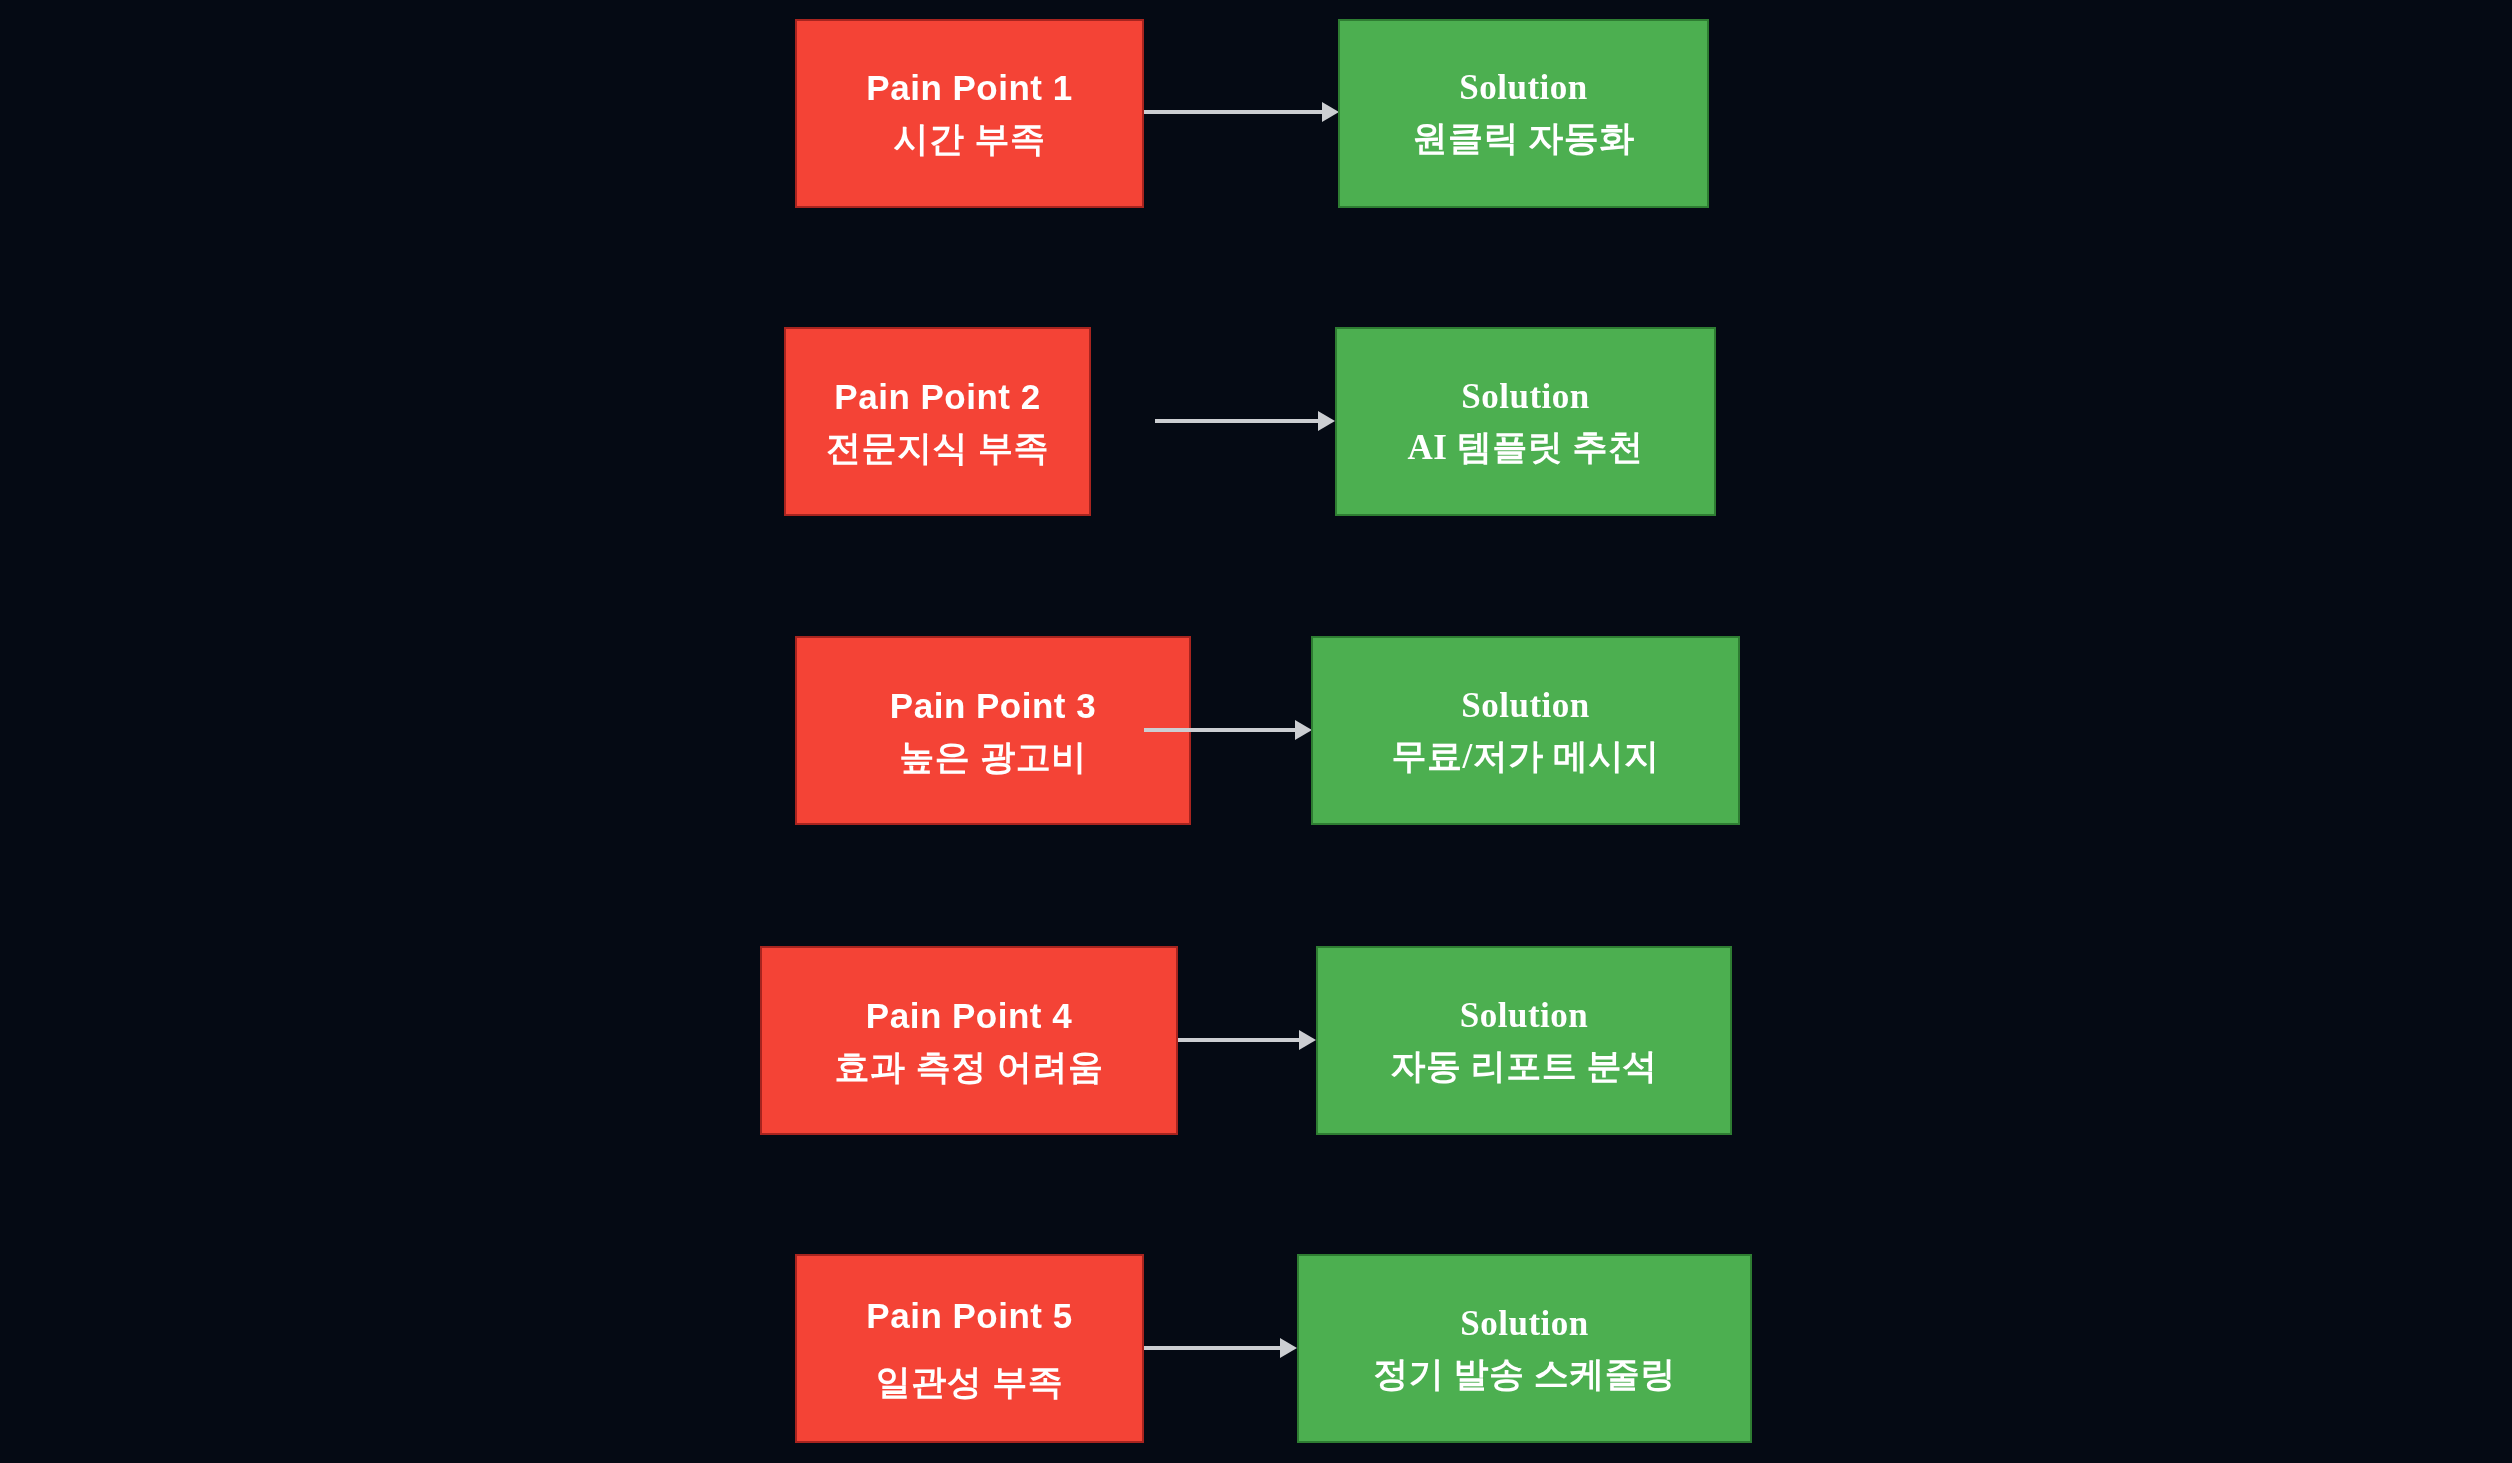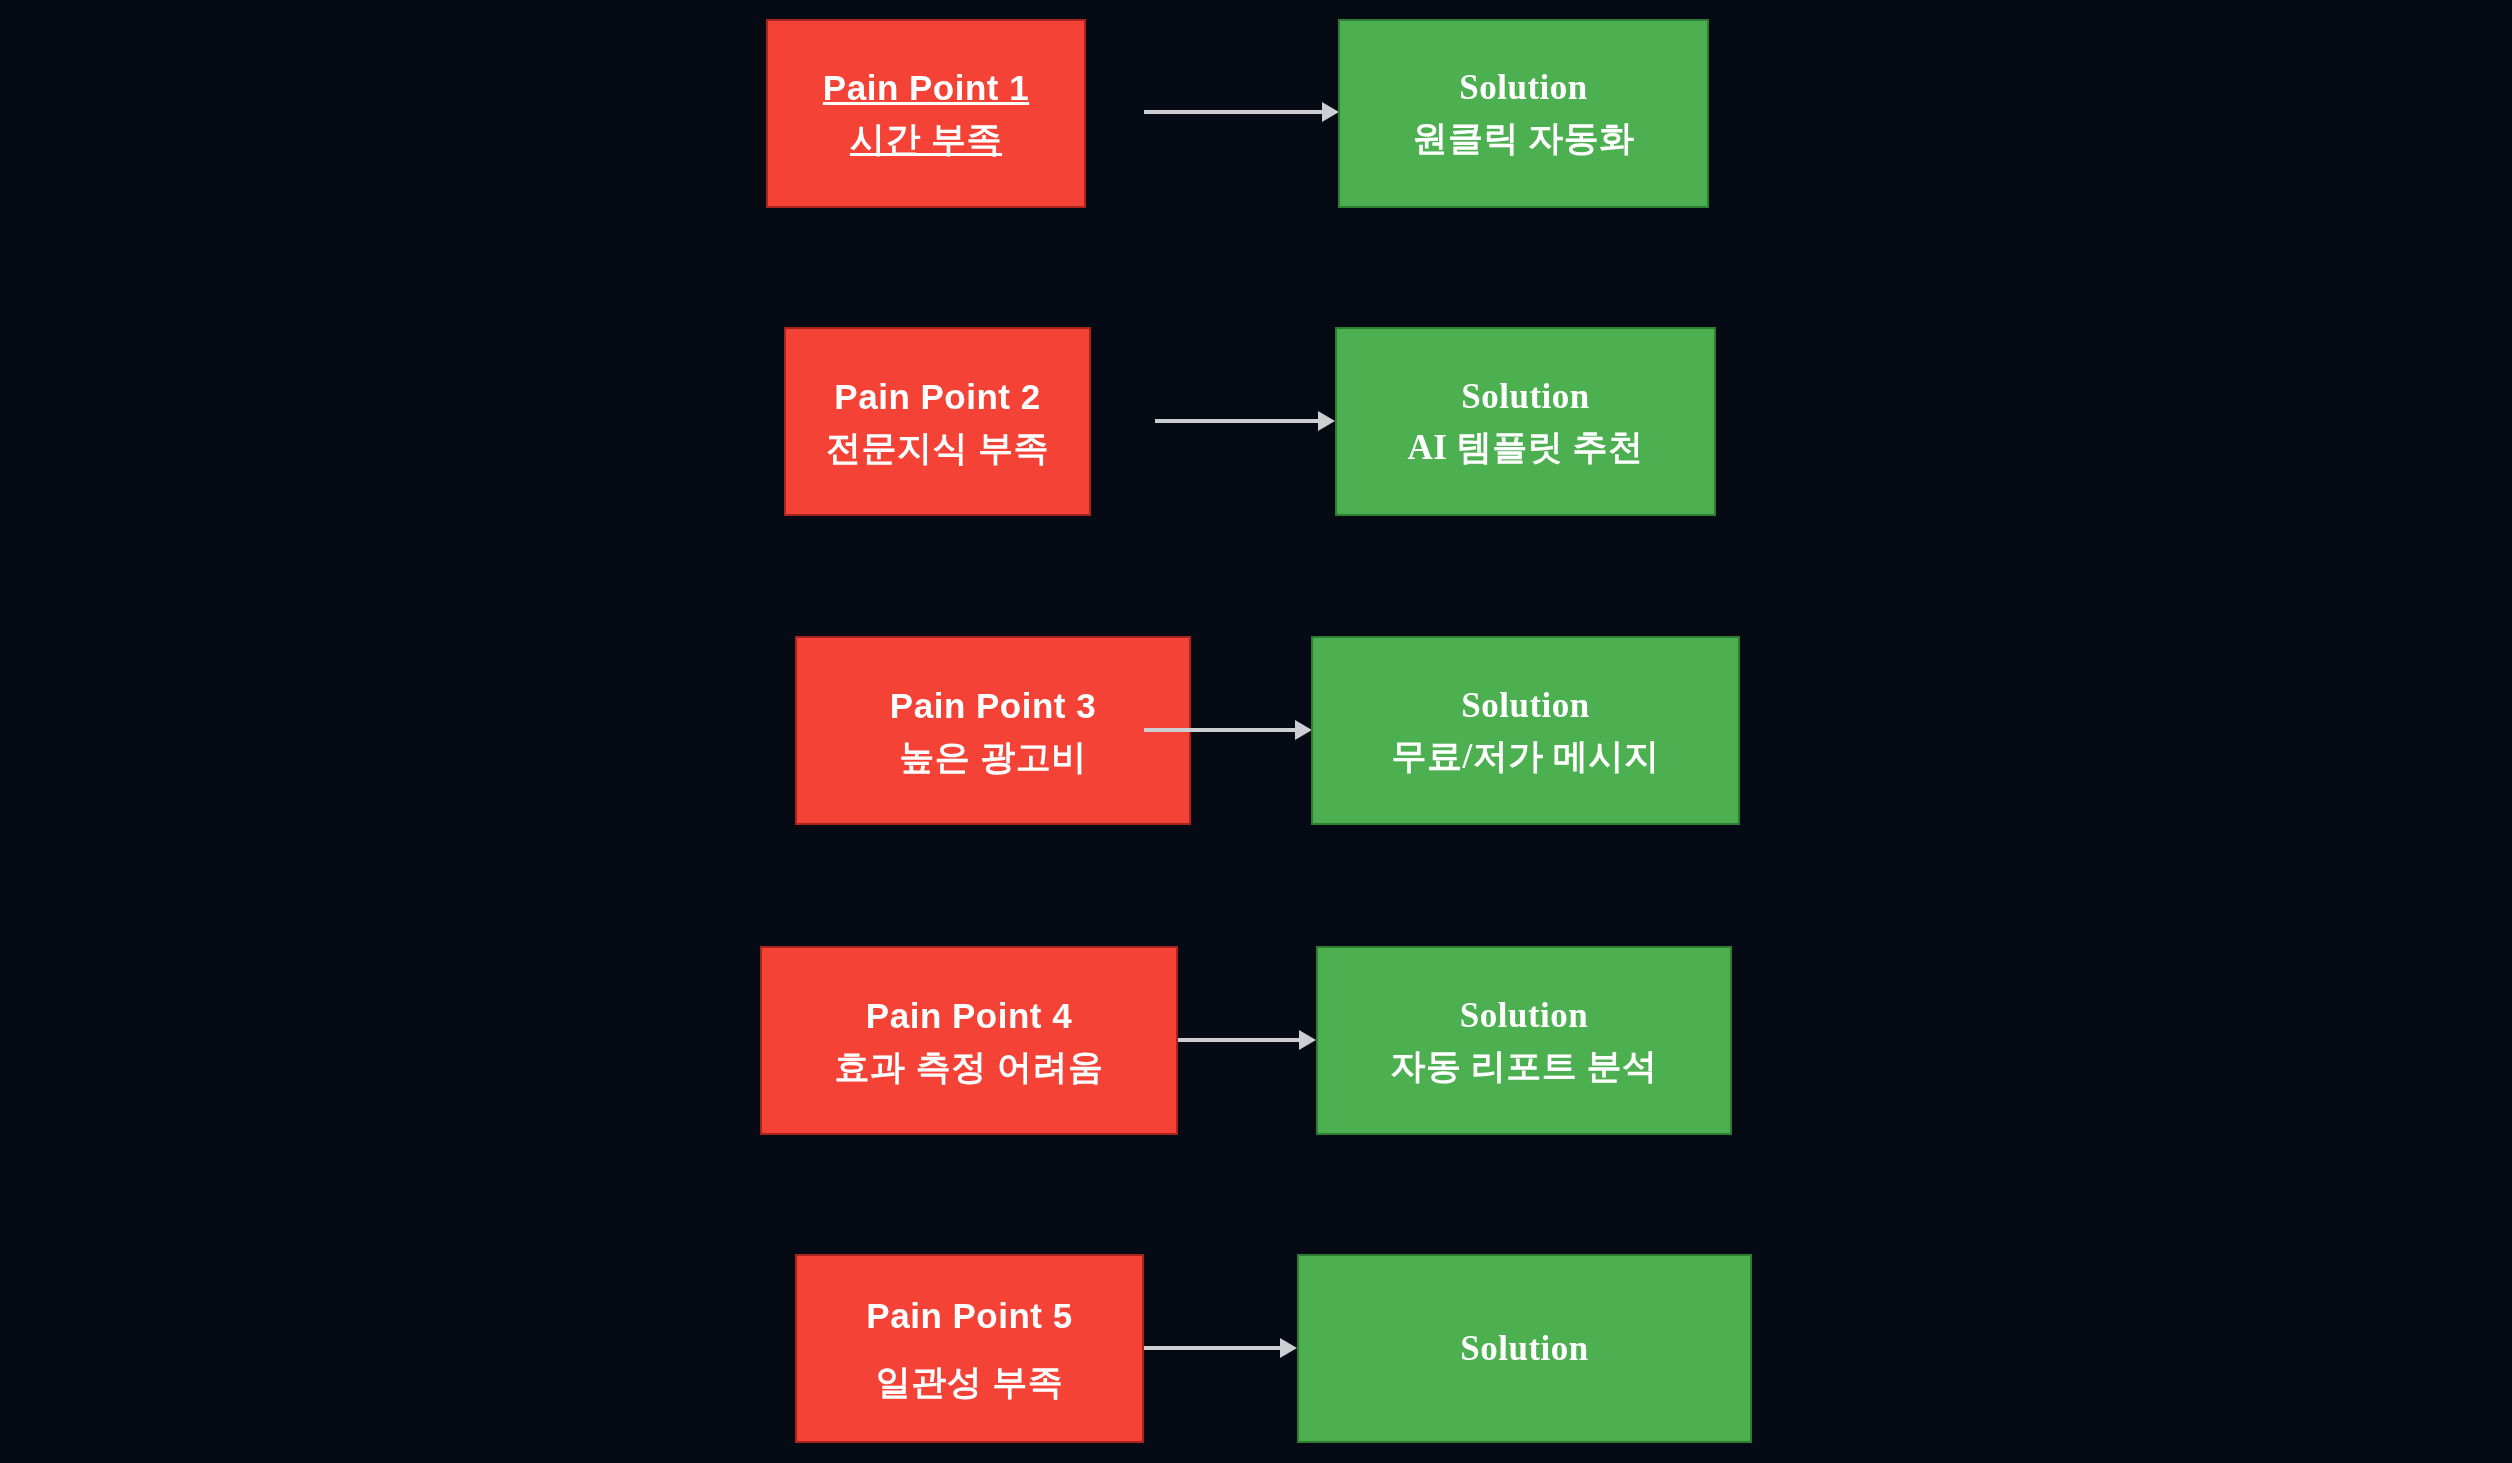--- a/index.html
+++ b/index.html
@@ -62,21 +62,21 @@
   }
 
   
   .r0 .box { top: 18.5px; }   .r0 .arrow { top: 102px; }
   .r1 .box { top: 327px; }  .r1 .arrow { top: 411px; }
   .r2 .box { top: 636px; }  .r2 .arrow { top: 720px; }
   .r3 .box { top: 946px; } .r3 .arrow { top: 1030px; }
   .r4 .box { top: 1254px; } .r4 .arrow { top: 1338px; }
 
   
-  .r0 .pain { left: 766px; width: 320px; text-decoration: underline; }
+  .r0 .pain { left: 795px; width: 349px; }
   .r0 .sol  { left: 1338px; width: 371px; }
   .r0 .arrow { left: 1144px; width: 195px; }
 
   .r1 .pain { left: 784px; width: 307px; }
   .r1 .sol  { left: 1335px; width: 381px; }
   .r1 .arrow { left: 1155px; width: 180px; }
 
   .r2 .pain { left: 795px; width: 396px; }
   .r2 .sol  { left: 1311px; width: 429px; }
   .r2 .arrow { left: 1144px; width: 168px; }
@@ -158,17 +158,18 @@
     <div class="box pain">
       <div>Pain Point 5</div>
       <div>일관성 부족</div>
     </div>
     <div class="arrow">
       <div class="arrow-line"></div>
       <div class="arrow-head"></div>
     </div>
     <div class="box sol">
       <div>Solution</div>
+      <div>정기 발송 스케줄링</div>
     </div>
   </div>
 
 </div>
 
 
 </body></html>

